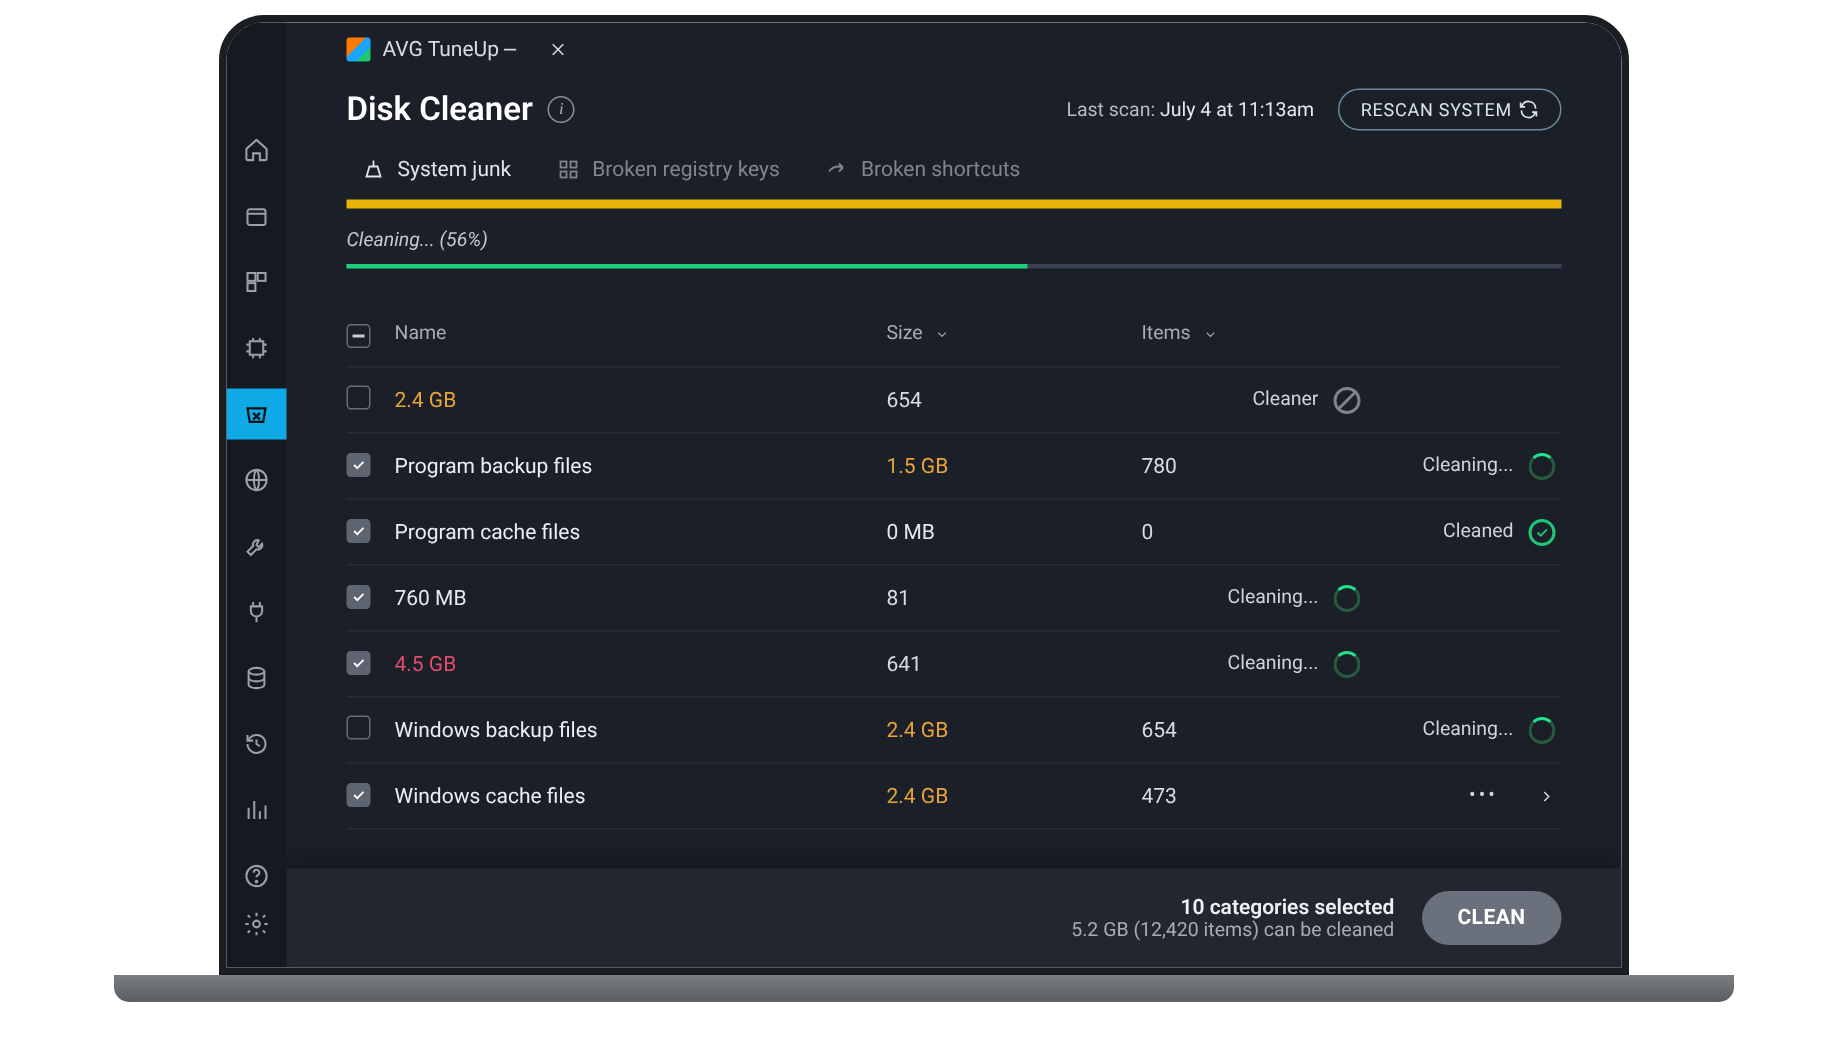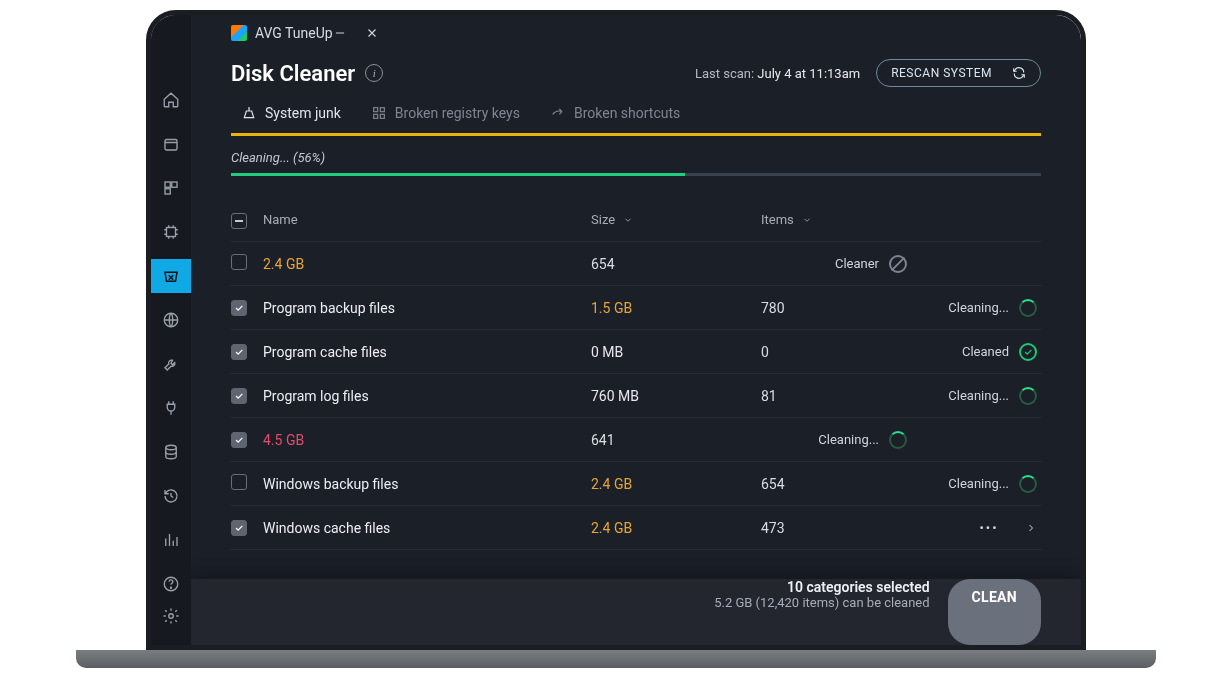--- a/index.html
+++ b/index.html
@@ -102,30 +102,30 @@
     display:inline-flex; align-items:center; justify-content:center;
     font-size:11px; color:#aeb3be; font-style: italic; font-family: Georgia, serif;
   }
   .header-right { display: flex; align-items: center; gap: 16px; font-size:13px;}
   .last-scan-label { color: #b6bac3;}
   .last-scan-value { color: #e6e8ed;}
   .rescan-btn {
     border:1px solid #6c8aa0;
     border-radius: 20px;
     padding: 6px 14px;
-    display: inline-flex; align-items:center; gap:20px;
+    display: inline-flex; align-items:center; gap:4px;
     color:#d9e4ed; font-size:12px; letter-spacing:.5px;
     cursor:pointer;
   }
 
   
   .tabs {
     display:flex; gap: 30px; padding: 8px 40px 12px 40px;
     color:#7f8591; font-size:14px;
-    border-bottom:3px solid #eab308;
+    border-bottom:6px solid #eab308;
     margin: 0 40px 0 40px;
     padding-left:10px; padding-right:0;
   }
   .tab { display:inline-flex; gap:8px; align-items:center; cursor:pointer;}
   .tab.active { color: #e1e4ea;}
 
   
   .progress-wrap { padding: 14px 40px 0 40px; font-style: italic;}
   .progress-label { font-size:13px; color:#c4c8d1; margin-bottom:8px;}
   .progress-track {
@@ -168,21 +168,21 @@
   .checkcircle svg { width:10px; height:10px;}
   .skipicon { border:2px solid #7d838f; border-radius:50%; position:relative;}
   .skipicon::after{content:''; position:absolute; width:18px; height:2px; background:#7d838f; top:50%; left:50%; transform:translate(-50%,-50%) rotate(-45deg);}
   .dots { letter-spacing:2px; color:#cfd3db; cursor:pointer;}
   .chev { color:#cfd3db; cursor:pointer;}
 
   
   .footer {
     height: 66px;
     background:#23262f;
-    display:flex; justify-content:flex-end;
+    display:flex; align-items:center; justify-content:flex-end;
     gap:18px; padding: 0 40px;
     box-shadow: 0 -6px 14px rgba(0,0,0,.25);
   }
   .footer-text { text-align:right;}
   .footer-title { color:#eef0f4; font-weight:600; font-size:14px;}
   .footer-sub { color:#a6acb8; font-size:13px;}
   .clean-btn {
     background:#6b717c; color:#fff; font-weight:700;
     border-radius:22px; padding:10px 24px; font-size:14px; letter-spacing:.3px;
     cursor:pointer;
@@ -415,21 +415,20 @@
                     </svg>
                   </span>
                 </div>
               </div>
               <div class="trow">
                 <div><span class="checkbox checked">
                     <svg width="10" height="10" viewBox="0 0 24 24" stroke="currentColor" stroke-width="3" fill="none">
                       <path d="M5 12l5 5L20 7"></path>
                     </svg>
                   </span></div>
-                <div class="col-name">Program log files</div>
                 <div class="col-size default">760 MB</div>
                 <div class="col-items">81</div>
                 <div class="col-status">
                   <span>Cleaning...</span>
                   <span class="status-icon spinner"></span>
                 </div>
               </div>
               <div class="trow">
                 <div><span class="checkbox checked">
                     <svg width="10" height="10" viewBox="0 0 24 24" stroke="currentColor" stroke-width="3" fill="none">

